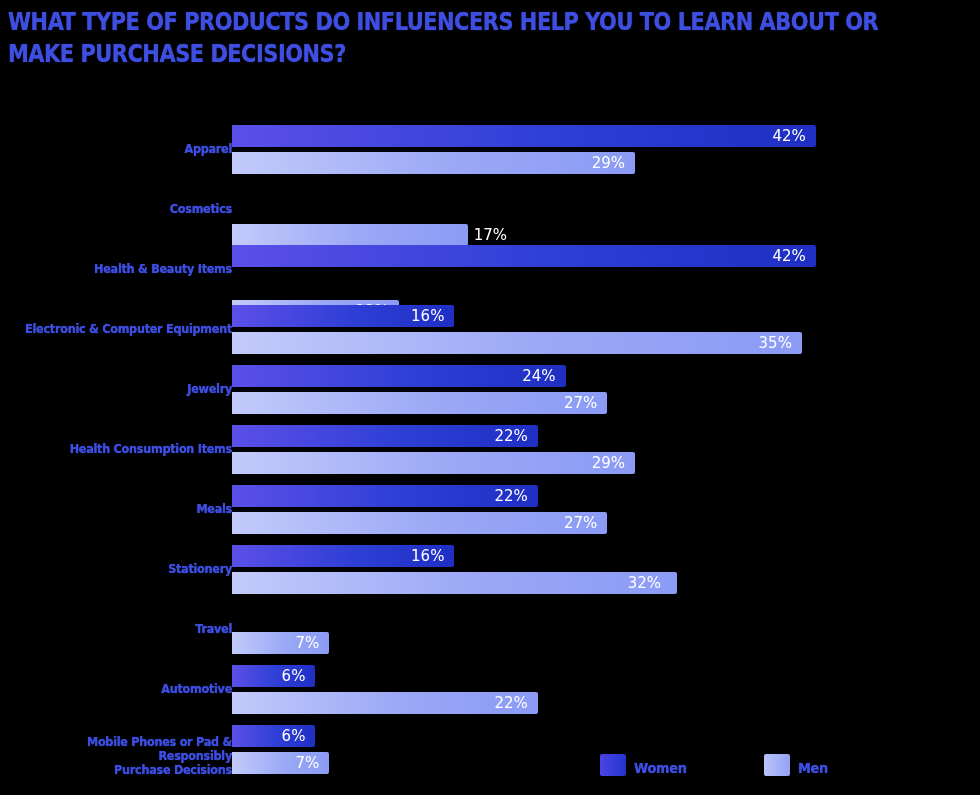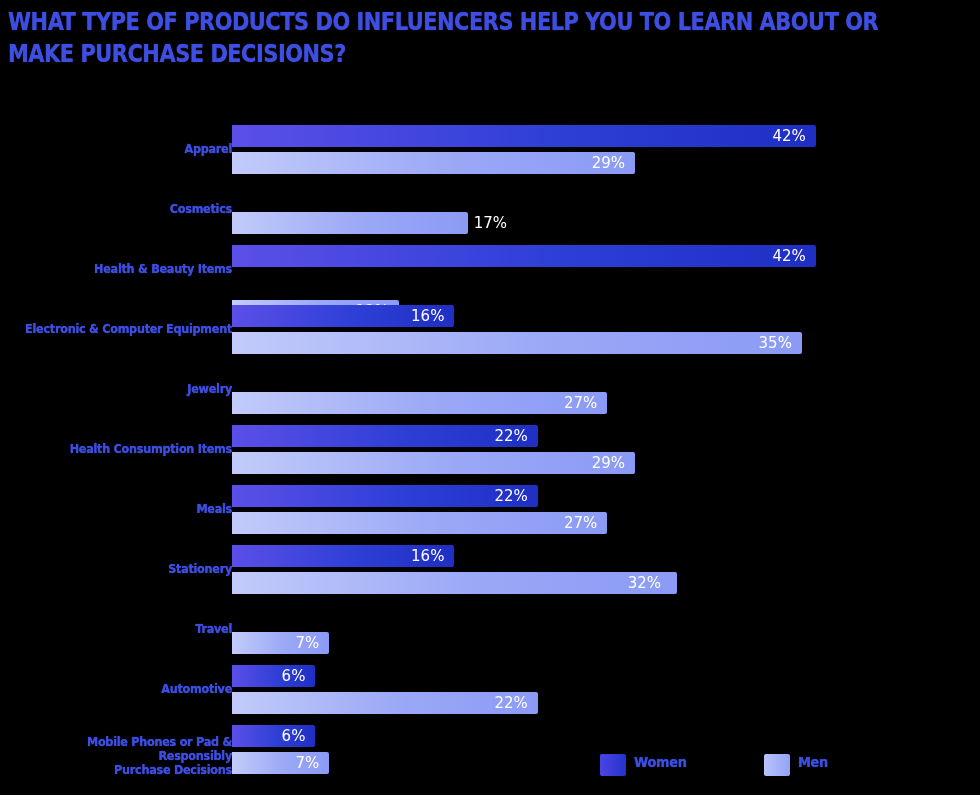--- a/index.html
+++ b/index.html
@@ -123,21 +123,21 @@
     position: absolute;
     left: 600px;
     top: 754px;
     width: 360px;
     height: 30px;
   }
   .legend-item {
     position: absolute;
     top: 0;
     display: flex;
-    align-items: flex-start;
+    align-items: flex-end;
   }
   .legend-item.women { left: 0px; }
   .legend-item.men   { left: 164px; }
 
   .legend-swatch {
     width: 26px;
     height: 22px;
     border-radius: 2px;
     margin-right: 8px;
   }
@@ -179,21 +179,21 @@
             <div class="bar men" style="width: 403.1px;"></div>
             <div class="bar-value inside">29%</div>
           </div>
         </div>
       </div>
       <div class="row">
         <div class="cat-label">
           <div>Cosmetics</div>
         </div>
         <div class="bars">
-          <div class="bar-wrap men" style="width: 285px;">
+          <div class="bar-wrap men" style="width: 285px; margin-top: 12px;">
             <div class="bar men" style="width: 236.3px;"></div>
             <div class="bar-value inside">17%</div>
           </div>
         </div>
       </div>
       <div class="row">
         <div class="cat-label">
           <div>Health &amp; Beauty Items</div>
         </div>
         <div class="bars">
@@ -220,20 +220,24 @@
             <div class="bar men" style="width: 569.9px;"></div>
             <div class="bar-value inside">35%</div>
           </div>
         </div>
       </div>
       <div class="row">
         <div class="cat-label">
           <div>Jewelry</div>
         </div>
         <div class="bars">
+          <div class="bar-wrap women" style="width: 333.6px;">
+            <div class="bar women" style="width: 333.6px;"></div>
+            <div class="bar-value inside">24%</div>
+          </div>
           <div class="bar-wrap men" style="width: 375.3px;">
             <div class="bar men" style="width: 375.3px;"></div>
             <div class="bar-value inside">27%</div>
           </div>
         </div>
       </div>
       <div class="row">
         <div class="cat-label">
           <div>Health Consumption Items</div>
         </div>

